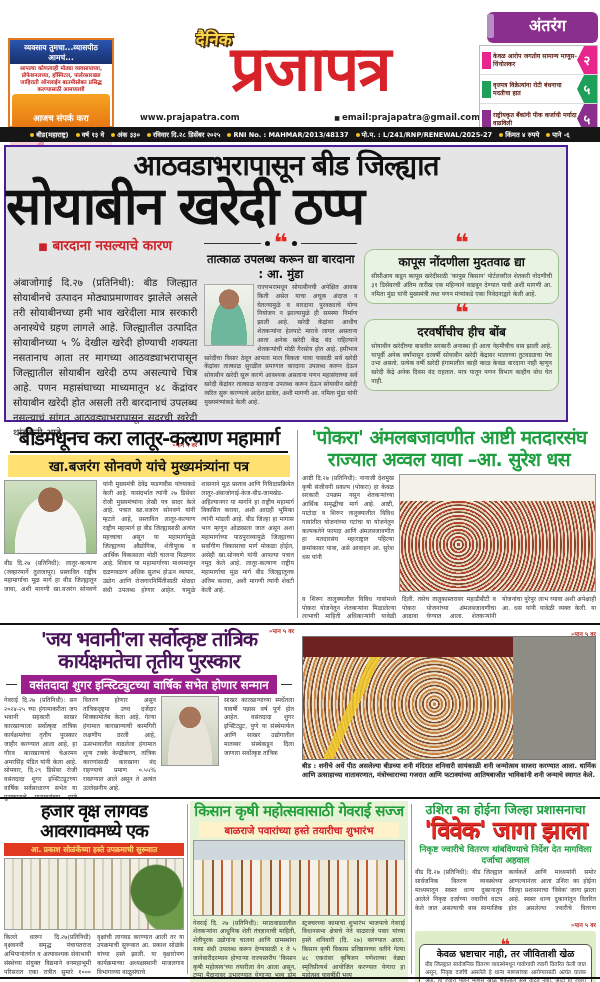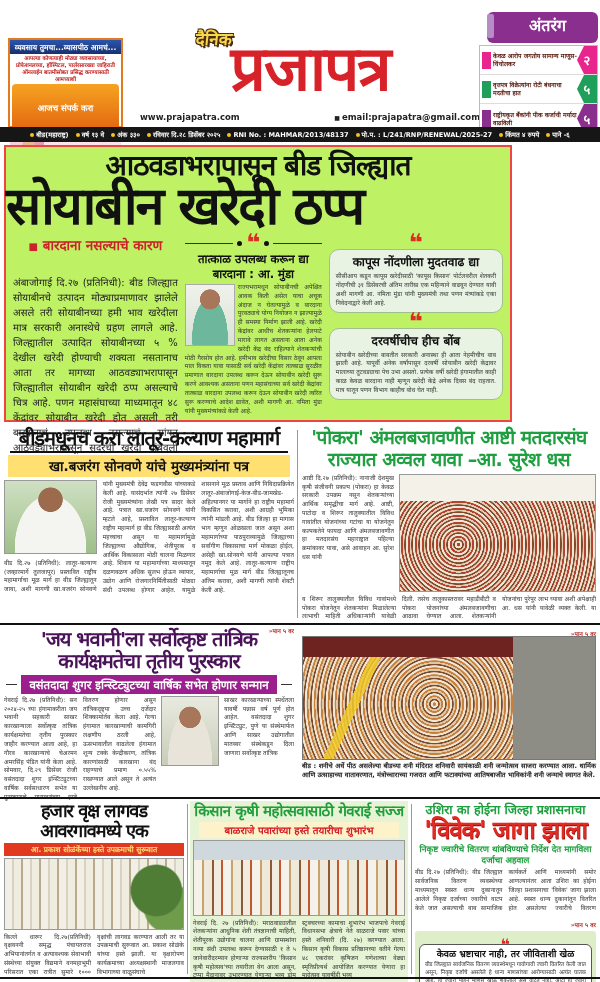--- a/index.html
+++ b/index.html
@@ -4,21 +4,21 @@
 <style>
   html,body{margin:0;padding:0;background:#e9e9e9;}
   *{box-sizing:border-box;}
   .page{position:relative;width:600px;height:982px;background:#fff;margin:0 auto;
         font-family:"DejaVu Sans","Liberation Sans",sans-serif;overflow:hidden;color:#111;}
   .abs{position:absolute;}
   .just{text-align:justify;}
   .ctr{text-align:center;}
 
   
-  .adbox{left:8px;top:38px;width:115px;height:90px;border:2px solid #e27b1f;background:#fff;font-size:6px;}
+  .adbox{left:8px;top:38px;width:106px;height:90px;border:2px solid #e27b1f;background:#fff;font-size:6px;}
   .adbox .adtitle{background:linear-gradient(#2b55b0,#17306e);color:#fff;font-weight:bold;font-size:7.5px;text-align:center;padding:2px 1px;}
   .adbox .adbody{color:#c0201f;font-size:5.6px;text-align:center;line-height:1.25;padding:1px 2px;font-weight:bold;}
   .adbox .adcta{background:linear-gradient(#f6a321,#e2650f);color:#fff;font-weight:bold;text-align:center;font-size:8.5px;padding:18px;border-radius:4px;margin:0 2px;}
   .adbox .adbottom{display:flex;background:#fbe3ea;margin-top:1px;height:34px;}
   .adphone-img{width:34px;height:100%;background:radial-gradient(circle at 55% 40%,#e9b790 0 6px,transparent 7px),linear-gradient(140deg,#f7cfd9 0 40%,#e89bb4 40% 100%);}
   .adcontact{flex:1;text-align:center;}
   .adcontact .o1{color:#c0201f;font-weight:bold;font-size:6.4px;margin-top:2px;}
   .adcontact .ph{color:#5b2d8e;font-weight:bold;font-size:7.2px;margin-top:2px;}
 
   .daily{left:196px;top:27px;font-size:17px;font-weight:bold;color:#f7d64b;
@@ -41,21 +41,21 @@
           color:#fff;font-weight:bold;font-size:13px;clip-path:polygon(35% 0,100% 0,100% 100%,35% 100%,0 50%);}
   .c-pink{background:#e8258c;} .c-green{background:#1fa05a;} .c-purple{background:#8b2f8f;}
 
   
   .infobar{left:0;top:127px;width:600px;height:15px;background:#161616;color:#fff;display:flex;align-items:center;
            justify-content:center;gap:7px;font-size:6.6px;font-weight:bold;white-space:nowrap;}
   .ib{display:flex;align-items:center;gap:2px;}
   .dot{width:4px;height:4px;border-radius:50%;background:#f7c21d;display:inline-block;}
 
   
-  .leadbox{left:4px;top:145px;width:508px;height:277px;border:2px solid #ef4444;background:#bef264;}
+  .leadbox{left:4px;top:145px;width:564px;height:277px;border:2px solid #4c1d95;background:#e5e5e5;}
   .lead-kicker{font-size:28px;font-weight:bold;text-align:center;line-height:1.15;margin-top:3px;letter-spacing:-1px;}
   .lead-head{font-size:52px;font-weight:bold;text-align:left;line-height:1.0;letter-spacing:-2px;margin-top:-2px;}
   .leadcols{display:flex;gap:7px;padding:4px 7px 0 7px;}
   .lc-left{width:195px;}
   .lc-left h3{color:#cc2229;font-size:13.5px;margin:0 0 3px 0;text-align:center;}
   .lc-left h3 .sq{font-size:10px;}
   .smalltext{font-size:10px;line-height:1.5;color:#222;margin-top:21px;}
   .tinytext{font-size:6.1px;line-height:1.45;color:#333;}
   .more{color:#b3261e;font-size:6px;font-weight:bold;text-align:right;margin-top:1px;}
   .lc-mid{width:162px;position:relative;}

